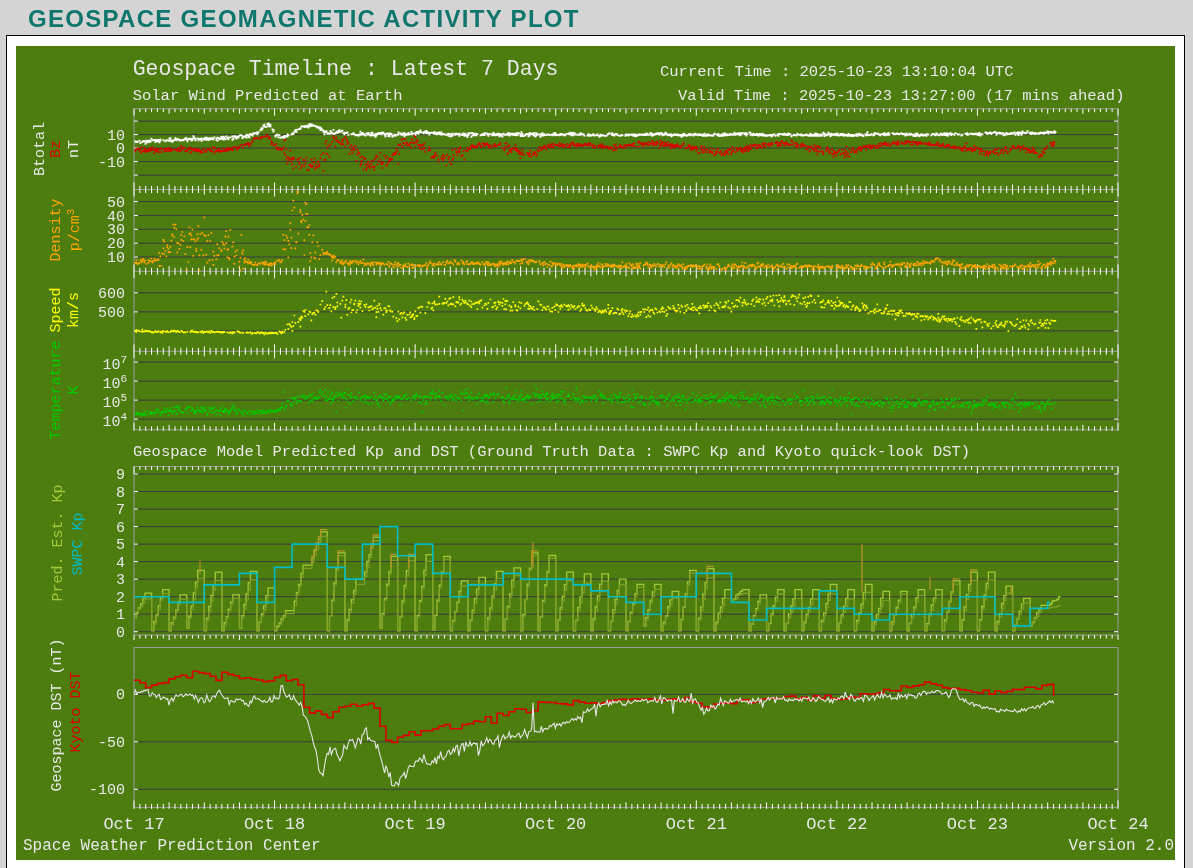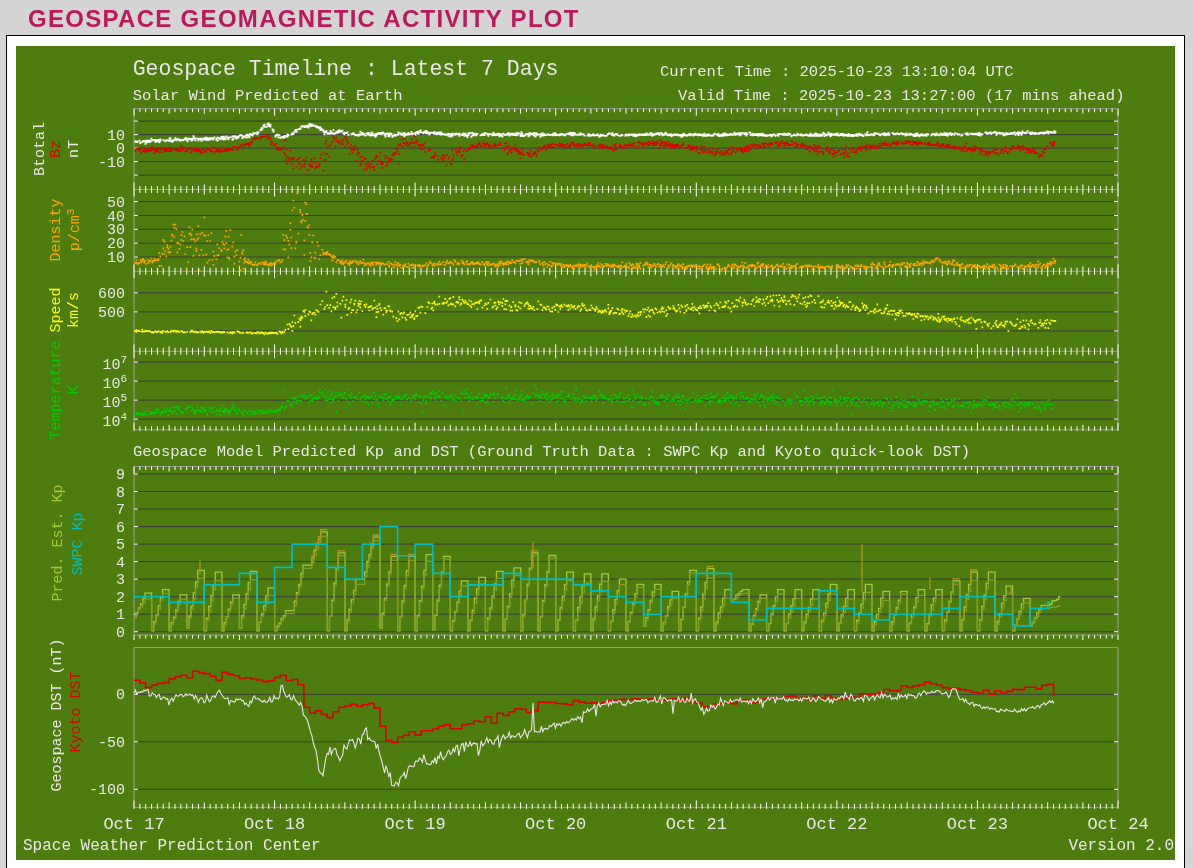--- a/index.html
+++ b/index.html
@@ -1,14 +1,14 @@
 <!DOCTYPE html>
 <html><head><meta charset="utf-8"><title>GEOSPACE GEOMAGNETIC ACTIVITY PLOT</title><style>
 html,body{margin:0;padding:0;background:#d4d4d4;width:1193px;height:868px;overflow:hidden;-webkit-font-smoothing:antialiased}
-#hdr{position:absolute;left:28px;top:5px;will-change:transform;font-family:"Liberation Sans",sans-serif;font-weight:bold;font-size:24px;color:#be185d;letter-spacing:1.3px}
+#hdr{position:absolute;left:28px;top:5px;will-change:transform;font-family:"Liberation Sans",sans-serif;font-weight:bold;font-size:24px;color:#0f766e;letter-spacing:1.3px}
 #box{position:absolute;left:6px;top:35px;width:1177px;height:834px;border:1px solid #000;background:#fff}
 #img{position:absolute;left:9px;top:10px;width:1159px;height:814px;background:#4d7c0f;will-change:transform;transform:translateZ(0)}
 </style></head><body>
 <div id="hdr">GEOSPACE GEOMAGNETIC ACTIVITY PLOT</div>
 <div id="box">
     <div id="img"><svg width="1159" height="814" viewBox="0 0 1159 814">
         <path d="M118.0 75.1H1102.0M118.0 88.6H1102.0M118.0 102.1H1102.0M118.0 115.6H1102.0M118.0 129.1H1102.0M118.0 155.6H1102.0M118.0 169.5H1102.0M118.0 183.3H1102.0M118.0 197.2H1102.0M118.0 211.0H1102.0M118.0 246.8H1102.0M118.0 265.9H1102.0M118.0 284.9H1102.0M118.0 316.1H1102.0M118.0 335.1H1102.0M118.0 354.1H1102.0M118.0 373.1H1102.0M118.0 585.7H1102.0M118.0 568.2H1102.0M118.0 550.7H1102.0M118.0 533.1H1102.0M118.0 515.6H1102.0M118.0 498.1H1102.0M118.0 480.6H1102.0M118.0 463.1H1102.0M118.0 445.5H1102.0M118.0 428.0H1102.0M118.0 648.3H1102.0M118.0 695.8H1102.0M118.0 743.3H1102.0" stroke="#3c3c3c" stroke-width="1" fill="none"></path>
         <path d="M118.0 62.7H1102.0M118.0 143.5H1102.0M118.0 225.3H1102.0M118.0 305.3H1102.0M118.0 383.8H1102.0M118.0 420.5H1102.0M118.0 589.0H1102.0M118.0 601.5H1102.0M118.0 761.4H1102.0M118.0 62.7V383.8M118.0 420.5V589.0M118.0 601.5V761.4M1102.0 62.7V383.8M1102.0 420.5V589.0M1102.0 601.5V761.4" stroke="#9a9a9a" stroke-width="1" fill="none"></path>
         <path d="M118.00 62.7v7.0M118.00 136.5v14.0M118.00 218.3v14.0M118.00 298.3v14.0M118.00 376.8v8.0M118.00 420.5v7.0M118.00 589.0v5.0M118.00 754.4v8.5M123.86 62.7v3.5M123.86 140.0v7.0M123.86 221.8v7.0M123.86 301.8v7.0M123.86 380.3v4.5M123.86 420.5v3.5M123.86 589.0v3.5M123.86 757.9v5.0M129.71 62.7v3.5M129.71 140.0v7.0M129.71 221.8v7.0M129.71 301.8v7.0M129.71 380.3v4.5M129.71 420.5v3.5M129.71 589.0v3.5M129.71 757.9v5.0M135.57 62.7v3.5M135.57 140.0v7.0M135.57 221.8v7.0M135.57 301.8v7.0M135.57 380.3v4.5M135.57 420.5v3.5M135.57 589.0v3.5M135.57 757.9v5.0M141.43 62.7v3.5M141.43 140.0v7.0M141.43 221.8v7.0M141.43 301.8v7.0M141.43 380.3v4.5M141.43 420.5v3.5M141.43 589.0v3.5M141.43 757.9v5.0M147.29 62.7v3.5M147.29 140.0v7.0M147.29 221.8v7.0M147.29 301.8v7.0M147.29 380.3v4.5M147.29 420.5v3.5M147.29 589.0v3.5M147.29 757.9v5.0M153.14 62.7v5.0M153.14 138.5v10.0M153.14 220.3v10.0M153.14 300.3v10.0M153.14 378.8v6.0M153.14 420.5v5.0M153.14 589.0v5.0M153.14 756.4v6.5M159.00 62.7v3.5M159.00 140.0v7.0M159.00 221.8v7.0M159.00 301.8v7.0M159.00 380.3v4.5M159.00 420.5v3.5M159.00 589.0v3.5M159.00 757.9v5.0M164.86 62.7v3.5M164.86 140.0v7.0M164.86 221.8v7.0M164.86 301.8v7.0M164.86 380.3v4.5M164.86 420.5v3.5M164.86 589.0v3.5M164.86 757.9v5.0M170.71 62.7v3.5M170.71 140.0v7.0M170.71 221.8v7.0M170.71 301.8v7.0M170.71 380.3v4.5M170.71 420.5v3.5M170.71 589.0v3.5M170.71 757.9v5.0M176.57 62.7v3.5M176.57 140.0v7.0M176.57 221.8v7.0M176.57 301.8v7.0M176.57 380.3v4.5M176.57 420.5v3.5M176.57 589.0v3.5M176.57 757.9v5.0M182.43 62.7v3.5M182.43 140.0v7.0M182.43 221.8v7.0M182.43 301.8v7.0M182.43 380.3v4.5M182.43 420.5v3.5M182.43 589.0v3.5M182.43 757.9v5.0M188.29 62.7v5.0M188.29 138.5v10.0M188.29 220.3v10.0M188.29 300.3v10.0M188.29 378.8v6.0M188.29 420.5v5.0M188.29 589.0v5.0M188.29 756.4v6.5M194.14 62.7v3.5M194.14 140.0v7.0M194.14 221.8v7.0M194.14 301.8v7.0M194.14 380.3v4.5M194.14 420.5v3.5M194.14 589.0v3.5M194.14 757.9v5.0M200.00 62.7v3.5M200.00 140.0v7.0M200.00 221.8v7.0M200.00 301.8v7.0M200.00 380.3v4.5M200.00 420.5v3.5M200.00 589.0v3.5M200.00 757.9v5.0M205.86 62.7v3.5M205.86 140.0v7.0M205.86 221.8v7.0M205.86 301.8v7.0M205.86 380.3v4.5M205.86 420.5v3.5M205.86 589.0v3.5M205.86 757.9v5.0M211.71 62.7v3.5M211.71 140.0v7.0M211.71 221.8v7.0M211.71 301.8v7.0M211.71 380.3v4.5M211.71 420.5v3.5M211.71 589.0v3.5M211.71 757.9v5.0M217.57 62.7v3.5M217.57 140.0v7.0M217.57 221.8v7.0M217.57 301.8v7.0M217.57 380.3v4.5M217.57 420.5v3.5M217.57 589.0v3.5M217.57 757.9v5.0M223.43 62.7v5.0M223.43 138.5v10.0M223.43 220.3v10.0M223.43 300.3v10.0M223.43 378.8v6.0M223.43 420.5v5.0M223.43 589.0v5.0M223.43 756.4v6.5M229.29 62.7v3.5M229.29 140.0v7.0M229.29 221.8v7.0M229.29 301.8v7.0M229.29 380.3v4.5M229.29 420.5v3.5M229.29 589.0v3.5M229.29 757.9v5.0M235.14 62.7v3.5M235.14 140.0v7.0M235.14 221.8v7.0M235.14 301.8v7.0M235.14 380.3v4.5M235.14 420.5v3.5M235.14 589.0v3.5M235.14 757.9v5.0M241.00 62.7v3.5M241.00 140.0v7.0M241.00 221.8v7.0M241.00 301.8v7.0M241.00 380.3v4.5M241.00 420.5v3.5M241.00 589.0v3.5M241.00 757.9v5.0M246.86 62.7v3.5M246.86 140.0v7.0M246.86 221.8v7.0M246.86 301.8v7.0M246.86 380.3v4.5M246.86 420.5v3.5M246.86 589.0v3.5M246.86 757.9v5.0M252.71 62.7v3.5M252.71 140.0v7.0M252.71 221.8v7.0M252.71 301.8v7.0M252.71 380.3v4.5M252.71 420.5v3.5M252.71 589.0v3.5M252.71 757.9v5.0M258.57 62.7v7.0M258.57 136.5v14.0M258.57 218.3v14.0M258.57 298.3v14.0M258.57 376.8v8.0M258.57 420.5v7.0M258.57 589.0v5.0M258.57 754.4v8.5M264.43 62.7v3.5M264.43 140.0v7.0M264.43 221.8v7.0M264.43 301.8v7.0M264.43 380.3v4.5M264.43 420.5v3.5M264.43 589.0v3.5M264.43 757.9v5.0M270.29 62.7v3.5M270.29 140.0v7.0M270.29 221.8v7.0M270.29 301.8v7.0M270.29 380.3v4.5M270.29 420.5v3.5M270.29 589.0v3.5M270.29 757.9v5.0M276.14 62.7v3.5M276.14 140.0v7.0M276.14 221.8v7.0M276.14 301.8v7.0M276.14 380.3v4.5M276.14 420.5v3.5M276.14 589.0v3.5M276.14 757.9v5.0M282.00 62.7v3.5M282.00 140.0v7.0M282.00 221.8v7.0M282.00 301.8v7.0M282.00 380.3v4.5M282.00 420.5v3.5M282.00 589.0v3.5M282.00 757.9v5.0M287.86 62.7v3.5M287.86 140.0v7.0M287.86 221.8v7.0M287.86 301.8v7.0M287.86 380.3v4.5M287.86 420.5v3.5M287.86 589.0v3.5M287.86 757.9v5.0M293.71 62.7v5.0M293.71 138.5v10.0M293.71 220.3v10.0M293.71 300.3v10.0M293.71 378.8v6.0M293.71 420.5v5.0M293.71 589.0v5.0M293.71 756.4v6.5M299.57 62.7v3.5M299.57 140.0v7.0M299.57 221.8v7.0M299.57 301.8v7.0M299.57 380.3v4.5M299.57 420.5v3.5M299.57 589.0v3.5M299.57 757.9v5.0M305.43 62.7v3.5M305.43 140.0v7.0M305.43 221.8v7.0M305.43 301.8v7.0M305.43 380.3v4.5M305.43 420.5v3.5M305.43 589.0v3.5M305.43 757.9v5.0M311.29 62.7v3.5M311.29 140.0v7.0M311.29 221.8v7.0M311.29 301.8v7.0M311.29 380.3v4.5M311.29 420.5v3.5M311.29 589.0v3.5M311.29 757.9v5.0M317.14 62.7v3.5M317.14 140.0v7.0M317.14 221.8v7.0M317.14 301.8v7.0M317.14 380.3v4.5M317.14 420.5v3.5M317.14 589.0v3.5M317.14 757.9v5.0M323.00 62.7v3.5M323.00 140.0v7.0M323.00 221.8v7.0M323.00 301.8v7.0M323.00 380.3v4.5M323.00 420.5v3.5M323.00 589.0v3.5M323.00 757.9v5.0M328.86 62.7v5.0M328.86 138.5v10.0M328.86 220.3v10.0M328.86 300.3v10.0M328.86 378.8v6.0M328.86 420.5v5.0M328.86 589.0v5.0M328.86 756.4v6.5M334.71 62.7v3.5M334.71 140.0v7.0M334.71 221.8v7.0M334.71 301.8v7.0M334.71 380.3v4.5M334.71 420.5v3.5M334.71 589.0v3.5M334.71 757.9v5.0M340.57 62.7v3.5M340.57 140.0v7.0M340.57 221.8v7.0M340.57 301.8v7.0M340.57 380.3v4.5M340.57 420.5v3.5M340.57 589.0v3.5M340.57 757.9v5.0M346.43 62.7v3.5M346.43 140.0v7.0M346.43 221.8v7.0M346.43 301.8v7.0M346.43 380.3v4.5M346.43 420.5v3.5M346.43 589.0v3.5M346.43 757.9v5.0M352.29 62.7v3.5M352.29 140.0v7.0M352.29 221.8v7.0M352.29 301.8v7.0M352.29 380.3v4.5M352.29 420.5v3.5M352.29 589.0v3.5M352.29 757.9v5.0M358.14 62.7v3.5M358.14 140.0v7.0M358.14 221.8v7.0M358.14 301.8v7.0M358.14 380.3v4.5M358.14 420.5v3.5M358.14 589.0v3.5M358.14 757.9v5.0M364.00 62.7v5.0M364.00 138.5v10.0M364.00 220.3v10.0M364.00 300.3v10.0M364.00 378.8v6.0M364.00 420.5v5.0M364.00 589.0v5.0M364.00 756.4v6.5M369.86 62.7v3.5M369.86 140.0v7.0M369.86 221.8v7.0M369.86 301.8v7.0M369.86 380.3v4.5M369.86 420.5v3.5M369.86 589.0v3.5M369.86 757.9v5.0M375.71 62.7v3.5M375.71 140.0v7.0M375.71 221.8v7.0M375.71 301.8v7.0M375.71 380.3v4.5M375.71 420.5v3.5M375.71 589.0v3.5M375.71 757.9v5.0M381.57 62.7v3.5M381.57 140.0v7.0M381.57 221.8v7.0M381.57 301.8v7.0M381.57 380.3v4.5M381.57 420.5v3.5M381.57 589.0v3.5M381.57 757.9v5.0M387.43 62.7v3.5M387.43 140.0v7.0M387.43 221.8v7.0M387.43 301.8v7.0M387.43 380.3v4.5M387.43 420.5v3.5M387.43 589.0v3.5M387.43 757.9v5.0M393.29 62.7v3.5M393.29 140.0v7.0M393.29 221.8v7.0M393.29 301.8v7.0M393.29 380.3v4.5M393.29 420.5v3.5M393.29 589.0v3.5M393.29 757.9v5.0M399.14 62.7v7.0M399.14 136.5v14.0M399.14 218.3v14.0M399.14 298.3v14.0M399.14 376.8v8.0M399.14 420.5v7.0M399.14 589.0v5.0M399.14 754.4v8.5M405.00 62.7v3.5M405.00 140.0v7.0M405.00 221.8v7.0M405.00 301.8v7.0M405.00 380.3v4.5M405.00 420.5v3.5M405.00 589.0v3.5M405.00 757.9v5.0M410.86 62.7v3.5M410.86 140.0v7.0M410.86 221.8v7.0M410.86 301.8v7.0M410.86 380.3v4.5M410.86 420.5v3.5M410.86 589.0v3.5M410.86 757.9v5.0M416.71 62.7v3.5M416.71 140.0v7.0M416.71 221.8v7.0M416.71 301.8v7.0M416.71 380.3v4.5M416.71 420.5v3.5M416.71 589.0v3.5M416.71 757.9v5.0M422.57 62.7v3.5M422.57 140.0v7.0M422.57 221.8v7.0M422.57 301.8v7.0M422.57 380.3v4.5M422.57 420.5v3.5M422.57 589.0v3.5M422.57 757.9v5.0M428.43 62.7v3.5M428.43 140.0v7.0M428.43 221.8v7.0M428.43 301.8v7.0M428.43 380.3v4.5M428.43 420.5v3.5M428.43 589.0v3.5M428.43 757.9v5.0M434.29 62.7v5.0M434.29 138.5v10.0M434.29 220.3v10.0M434.29 300.3v10.0M434.29 378.8v6.0M434.29 420.5v5.0M434.29 589.0v5.0M434.29 756.4v6.5M440.14 62.7v3.5M440.14 140.0v7.0M440.14 221.8v7.0M440.14 301.8v7.0M440.14 380.3v4.5M440.14 420.5v3.5M440.14 589.0v3.5M440.14 757.9v5.0M446.00 62.7v3.5M446.00 140.0v7.0M446.00 221.8v7.0M446.00 301.8v7.0M446.00 380.3v4.5M446.00 420.5v3.5M446.00 589.0v3.5M446.00 757.9v5.0M451.86 62.7v3.5M451.86 140.0v7.0M451.86 221.8v7.0M451.86 301.8v7.0M451.86 380.3v4.5M451.86 420.5v3.5M451.86 589.0v3.5M451.86 757.9v5.0M457.71 62.7v3.5M457.71 140.0v7.0M457.71 221.8v7.0M457.71 301.8v7.0M457.71 380.3v4.5M457.71 420.5v3.5M457.71 589.0v3.5M457.71 757.9v5.0M463.57 62.7v3.5M463.57 140.0v7.0M463.57 221.8v7.0M463.57 301.8v7.0M463.57 380.3v4.5M463.57 420.5v3.5M463.57 589.0v3.5M463.57 757.9v5.0M469.43 62.7v5.0M469.43 138.5v10.0M469.43 220.3v10.0M469.43 300.3v10.0M469.43 378.8v6.0M469.43 420.5v5.0M469.43 589.0v5.0M469.43 756.4v6.5M475.29 62.7v3.5M475.29 140.0v7.0M475.29 221.8v7.0M475.29 301.8v7.0M475.29 380.3v4.5M475.29 420.5v3.5M475.29 589.0v3.5M475.29 757.9v5.0M481.14 62.7v3.5M481.14 140.0v7.0M481.14 221.8v7.0M481.14 301.8v7.0M481.14 380.3v4.5M481.14 420.5v3.5M481.14 589.0v3.5M481.14 757.9v5.0M487.00 62.7v3.5M487.00 140.0v7.0M487.00 221.8v7.0M487.00 301.8v7.0M487.00 380.3v4.5M487.00 420.5v3.5M487.00 589.0v3.5M487.00 757.9v5.0M492.86 62.7v3.5M492.86 140.0v7.0M492.86 221.8v7.0M492.86 301.8v7.0M492.86 380.3v4.5M492.86 420.5v3.5M492.86 589.0v3.5M492.86 757.9v5.0M498.71 62.7v3.5M498.71 140.0v7.0M498.71 221.8v7.0M498.71 301.8v7.0M498.71 380.3v4.5M498.71 420.5v3.5M498.71 589.0v3.5M498.71 757.9v5.0M504.57 62.7v5.0M504.57 138.5v10.0M504.57 220.3v10.0M504.57 300.3v10.0M504.57 378.8v6.0M504.57 420.5v5.0M504.57 589.0v5.0M504.57 756.4v6.5M510.43 62.7v3.5M510.43 140.0v7.0M510.43 221.8v7.0M510.43 301.8v7.0M510.43 380.3v4.5M510.43 420.5v3.5M510.43 589.0v3.5M510.43 757.9v5.0M516.29 62.7v3.5M516.29 140.0v7.0M516.29 221.8v7.0M516.29 301.8v7.0M516.29 380.3v4.5M516.29 420.5v3.5M516.29 589.0v3.5M516.29 757.9v5.0M522.14 62.7v3.5M522.14 140.0v7.0M522.14 221.8v7.0M522.14 301.8v7.0M522.14 380.3v4.5M522.14 420.5v3.5M522.14 589.0v3.5M522.14 757.9v5.0M528.00 62.7v3.5M528.00 140.0v7.0M528.00 221.8v7.0M528.00 301.8v7.0M528.00 380.3v4.5M528.00 420.5v3.5M528.00 589.0v3.5M528.00 757.9v5.0M533.86 62.7v3.5M533.86 140.0v7.0M533.86 221.8v7.0M533.86 301.8v7.0M533.86 380.3v4.5M533.86 420.5v3.5M533.86 589.0v3.5M533.86 757.9v5.0M539.71 62.7v7.0M539.71 136.5v14.0M539.71 218.3v14.0M539.71 298.3v14.0M539.71 376.8v8.0M539.71 420.5v7.0M539.71 589.0v5.0M539.71 754.4v8.5M545.57 62.7v3.5M545.57 140.0v7.0M545.57 221.8v7.0M545.57 301.8v7.0M545.57 380.3v4.5M545.57 420.5v3.5M545.57 589.0v3.5M545.57 757.9v5.0M551.43 62.7v3.5M551.43 140.0v7.0M551.43 221.8v7.0M551.43 301.8v7.0M551.43 380.3v4.5M551.43 420.5v3.5M551.43 589.0v3.5M551.43 757.9v5.0M557.29 62.7v3.5M557.29 140.0v7.0M557.29 221.8v7.0M557.29 301.8v7.0M557.29 380.3v4.5M557.29 420.5v3.5M557.29 589.0v3.5M557.29 757.9v5.0M563.14 62.7v3.5M563.14 140.0v7.0M563.14 221.8v7.0M563.14 301.8v7.0M563.14 380.3v4.5M563.14 420.5v3.5M563.14 589.0v3.5M563.14 757.9v5.0M569.00 62.7v3.5M569.00 140.0v7.0M569.00 221.8v7.0M569.00 301.8v7.0M569.00 380.3v4.5M569.00 420.5v3.5M569.00 589.0v3.5M569.00 757.9v5.0M574.86 62.7v5.0M574.86 138.5v10.0M574.86 220.3v10.0M574.86 300.3v10.0M574.86 378.8v6.0M574.86 420.5v5.0M574.86 589.0v5.0M574.86 756.4v6.5M580.71 62.7v3.5M580.71 140.0v7.0M580.71 221.8v7.0M580.71 301.8v7.0M580.71 380.3v4.5M580.71 420.5v3.5M580.71 589.0v3.5M580.71 757.9v5.0M586.57 62.7v3.5M586.57 140.0v7.0M586.57 221.8v7.0M586.57 301.8v7.0M586.57 380.3v4.5M586.57 420.5v3.5M586.57 589.0v3.5M586.57 757.9v5.0M592.43 62.7v3.5M592.43 140.0v7.0M592.43 221.8v7.0M592.43 301.8v7.0M592.43 380.3v4.5M592.43 420.5v3.5M592.43 589.0v3.5M592.43 757.9v5.0M598.29 62.7v3.5M598.29 140.0v7.0M598.29 221.8v7.0M598.29 301.8v7.0M598.29 380.3v4.5M598.29 420.5v3.5M598.29 589.0v3.5M598.29 757.9v5.0M604.14 62.7v3.5M604.14 140.0v7.0M604.14 221.8v7.0M604.14 301.8v7.0M604.14 380.3v4.5M604.14 420.5v3.5M604.14 589.0v3.5M604.14 757.9v5.0M610.00 62.7v5.0M610.00 138.5v10.0M610.00 220.3v10.0M610.00 300.3v10.0M610.00 378.8v6.0M610.00 420.5v5.0M610.00 589.0v5.0M610.00 756.4v6.5M615.86 62.7v3.5M615.86 140.0v7.0M615.86 221.8v7.0M615.86 301.8v7.0M615.86 380.3v4.5M615.86 420.5v3.5M615.86 589.0v3.5M615.86 757.9v5.0M621.71 62.7v3.5M621.71 140.0v7.0M621.71 221.8v7.0M621.71 301.8v7.0M621.71 380.3v4.5M621.71 420.5v3.5M621.71 589.0v3.5M621.71 757.9v5.0M627.57 62.7v3.5M627.57 140.0v7.0M627.57 221.8v7.0M627.57 301.8v7.0M627.57 380.3v4.5M627.57 420.5v3.5M627.57 589.0v3.5M627.57 757.9v5.0M633.43 62.7v3.5M633.43 140.0v7.0M633.43 221.8v7.0M633.43 301.8v7.0M633.43 380.3v4.5M633.43 420.5v3.5M633.43 589.0v3.5M633.43 757.9v5.0M639.29 62.7v3.5M639.29 140.0v7.0M639.29 221.8v7.0M639.29 301.8v7.0M639.29 380.3v4.5M639.29 420.5v3.5M639.29 589.0v3.5M639.29 757.9v5.0M645.14 62.7v5.0M645.14 138.5v10.0M645.14 220.3v10.0M645.14 300.3v10.0M645.14 378.8v6.0M645.14 420.5v5.0M645.14 589.0v5.0M645.14 756.4v6.5M651.00 62.7v3.5M651.00 140.0v7.0M651.00 221.8v7.0M651.00 301.8v7.0M651.00 380.3v4.5M651.00 420.5v3.5M651.00 589.0v3.5M651.00 757.9v5.0M656.86 62.7v3.5M656.86 140.0v7.0M656.86 221.8v7.0M656.86 301.8v7.0M656.86 380.3v4.5M656.86 420.5v3.5M656.86 589.0v3.5M656.86 757.9v5.0M662.71 62.7v3.5M662.71 140.0v7.0M662.71 221.8v7.0M662.71 301.8v7.0M662.71 380.3v4.5M662.71 420.5v3.5M662.71 589.0v3.5M662.71 757.9v5.0M668.57 62.7v3.5M668.57 140.0v7.0M668.57 221.8v7.0M668.57 301.8v7.0M668.57 380.3v4.5M668.57 420.5v3.5M668.57 589.0v3.5M668.57 757.9v5.0M674.43 62.7v3.5M674.43 140.0v7.0M674.43 221.8v7.0M674.43 301.8v7.0M674.43 380.3v4.5M674.43 420.5v3.5M674.43 589.0v3.5M674.43 757.9v5.0M680.29 62.7v7.0M680.29 136.5v14.0M680.29 218.3v14.0M680.29 298.3v14.0M680.29 376.8v8.0M680.29 420.5v7.0M680.29 589.0v5.0M680.29 754.4v8.5M686.14 62.7v3.5M686.14 140.0v7.0M686.14 221.8v7.0M686.14 301.8v7.0M686.14 380.3v4.5M686.14 420.5v3.5M686.14 589.0v3.5M686.14 757.9v5.0M692.00 62.7v3.5M692.00 140.0v7.0M692.00 221.8v7.0M692.00 301.8v7.0M692.00 380.3v4.5M692.00 420.5v3.5M692.00 589.0v3.5M692.00 757.9v5.0M697.86 62.7v3.5M697.86 140.0v7.0M697.86 221.8v7.0M697.86 301.8v7.0M697.86 380.3v4.5M697.86 420.5v3.5M697.86 589.0v3.5M697.86 757.9v5.0M703.71 62.7v3.5M703.71 140.0v7.0M703.71 221.8v7.0M703.71 301.8v7.0M703.71 380.3v4.5M703.71 420.5v3.5M703.71 589.0v3.5M703.71 757.9v5.0M709.57 62.7v3.5M709.57 140.0v7.0M709.57 221.8v7.0M709.57 301.8v7.0M709.57 380.3v4.5M709.57 420.5v3.5M709.57 589.0v3.5M709.57 757.9v5.0M715.43 62.7v5.0M715.43 138.5v10.0M715.43 220.3v10.0M715.43 300.3v10.0M715.43 378.8v6.0M715.43 420.5v5.0M715.43 589.0v5.0M715.43 756.4v6.5M721.29 62.7v3.5M721.29 140.0v7.0M721.29 221.8v7.0M721.29 301.8v7.0M721.29 380.3v4.5M721.29 420.5v3.5M721.29 589.0v3.5M721.29 757.9v5.0M727.14 62.7v3.5M727.14 140.0v7.0M727.14 221.8v7.0M727.14 301.8v7.0M727.14 380.3v4.5M727.14 420.5v3.5M727.14 589.0v3.5M727.14 757.9v5.0M733.00 62.7v3.5M733.00 140.0v7.0M733.00 221.8v7.0M733.00 301.8v7.0M733.00 380.3v4.5M733.00 420.5v3.5M733.00 589.0v3.5M733.00 757.9v5.0M738.86 62.7v3.5M738.86 140.0v7.0M738.86 221.8v7.0M738.86 301.8v7.0M738.86 380.3v4.5M738.86 420.5v3.5M738.86 589.0v3.5M738.86 757.9v5.0M744.71 62.7v3.5M744.71 140.0v7.0M744.71 221.8v7.0M744.71 301.8v7.0M744.71 380.3v4.5M744.71 420.5v3.5M744.71 589.0v3.5M744.71 757.9v5.0M750.57 62.7v5.0M750.57 138.5v10.0M750.57 220.3v10.0M750.57 300.3v10.0M750.57 378.8v6.0M750.57 420.5v5.0M750.57 589.0v5.0M750.57 756.4v6.5M756.43 62.7v3.5M756.43 140.0v7.0M756.43 221.8v7.0M756.43 301.8v7.0M756.43 380.3v4.5M756.43 420.5v3.5M756.43 589.0v3.5M756.43 757.9v5.0M762.29 62.7v3.5M762.29 140.0v7.0M762.29 221.8v7.0M762.29 301.8v7.0M762.29 380.3v4.5M762.29 420.5v3.5M762.29 589.0v3.5M762.29 757.9v5.0M768.14 62.7v3.5M768.14 140.0v7.0M768.14 221.8v7.0M768.14 301.8v7.0M768.14 380.3v4.5M768.14 420.5v3.5M768.14 589.0v3.5M768.14 757.9v5.0M774.00 62.7v3.5M774.00 140.0v7.0M774.00 221.8v7.0M774.00 301.8v7.0M774.00 380.3v4.5M774.00 420.5v3.5M774.00 589.0v3.5M774.00 757.9v5.0M779.86 62.7v3.5M779.86 140.0v7.0M779.86 221.8v7.0M779.86 301.8v7.0M779.86 380.3v4.5M779.86 420.5v3.5M779.86 589.0v3.5M779.86 757.9v5.0M785.71 62.7v5.0M785.71 138.5v10.0M785.71 220.3v10.0M785.71 300.3v10.0M785.71 378.8v6.0M785.71 420.5v5.0M785.71 589.0v5.0M785.71 756.4v6.5M791.57 62.7v3.5M791.57 140.0v7.0M791.57 221.8v7.0M791.57 301.8v7.0M791.57 380.3v4.5M791.57 420.5v3.5M791.57 589.0v3.5M791.57 757.9v5.0M797.43 62.7v3.5M797.43 140.0v7.0M797.43 221.8v7.0M797.43 301.8v7.0M797.43 380.3v4.5M797.43 420.5v3.5M797.43 589.0v3.5M797.43 757.9v5.0M803.29 62.7v3.5M803.29 140.0v7.0M803.29 221.8v7.0M803.29 301.8v7.0M803.29 380.3v4.5M803.29 420.5v3.5M803.29 589.0v3.5M803.29 757.9v5.0M809.14 62.7v3.5M809.14 140.0v7.0M809.14 221.8v7.0M809.14 301.8v7.0M809.14 380.3v4.5M809.14 420.5v3.5M809.14 589.0v3.5M809.14 757.9v5.0M815.00 62.7v3.5M815.00 140.0v7.0M815.00 221.8v7.0M815.00 301.8v7.0M815.00 380.3v4.5M815.00 420.5v3.5M815.00 589.0v3.5M815.00 757.9v5.0M820.86 62.7v7.0M820.86 136.5v14.0M820.86 218.3v14.0M820.86 298.3v14.0M820.86 376.8v8.0M820.86 420.5v7.0M820.86 589.0v5.0M820.86 754.4v8.5M826.71 62.7v3.5M826.71 140.0v7.0M826.71 221.8v7.0M826.71 301.8v7.0M826.71 380.3v4.5M826.71 420.5v3.5M826.71 589.0v3.5M826.71 757.9v5.0M832.57 62.7v3.5M832.57 140.0v7.0M832.57 221.8v7.0M832.57 301.8v7.0M832.57 380.3v4.5M832.57 420.5v3.5M832.57 589.0v3.5M832.57 757.9v5.0M838.43 62.7v3.5M838.43 140.0v7.0M838.43 221.8v7.0M838.43 301.8v7.0M838.43 380.3v4.5M838.43 420.5v3.5M838.43 589.0v3.5M838.43 757.9v5.0M844.29 62.7v3.5M844.29 140.0v7.0M844.29 221.8v7.0M844.29 301.8v7.0M844.29 380.3v4.5M844.29 420.5v3.5M844.29 589.0v3.5M844.29 757.9v5.0M850.14 62.7v3.5M850.14 140.0v7.0M850.14 221.8v7.0M850.14 301.8v7.0M850.14 380.3v4.5M850.14 420.5v3.5M850.14 589.0v3.5M850.14 757.9v5.0M856.00 62.7v5.0M856.00 138.5v10.0M856.00 220.3v10.0M856.00 300.3v10.0M856.00 378.8v6.0M856.00 420.5v5.0M856.00 589.0v5.0M856.00 756.4v6.5M861.86 62.7v3.5M861.86 140.0v7.0M861.86 221.8v7.0M861.86 301.8v7.0M861.86 380.3v4.5M861.86 420.5v3.5M861.86 589.0v3.5M861.86 757.9v5.0M867.71 62.7v3.5M867.71 140.0v7.0M867.71 221.8v7.0M867.71 301.8v7.0M867.71 380.3v4.5M867.71 420.5v3.5M867.71 589.0v3.5M867.71 757.9v5.0M873.57 62.7v3.5M873.57 140.0v7.0M873.57 221.8v7.0M873.57 301.8v7.0M873.57 380.3v4.5M873.57 420.5v3.5M873.57 589.0v3.5M873.57 757.9v5.0M879.43 62.7v3.5M879.43 140.0v7.0M879.43 221.8v7.0M879.43 301.8v7.0M879.43 380.3v4.5M879.43 420.5v3.5M879.43 589.0v3.5M879.43 757.9v5.0M885.29 62.7v3.5M885.29 140.0v7.0M885.29 221.8v7.0M885.29 301.8v7.0M885.29 380.3v4.5M885.29 420.5v3.5M885.29 589.0v3.5M885.29 757.9v5.0M891.14 62.7v5.0M891.14 138.5v10.0M891.14 220.3v10.0M891.14 300.3v10.0M891.14 378.8v6.0M891.14 420.5v5.0M891.14 589.0v5.0M891.14 756.4v6.5M897.00 62.7v3.5M897.00 140.0v7.0M897.00 221.8v7.0M897.00 301.8v7.0M897.00 380.3v4.5M897.00 420.5v3.5M897.00 589.0v3.5M897.00 757.9v5.0M902.86 62.7v3.5M902.86 140.0v7.0M902.86 221.8v7.0M902.86 301.8v7.0M902.86 380.3v4.5M902.86 420.5v3.5M902.86 589.0v3.5M902.86 757.9v5.0M908.71 62.7v3.5M908.71 140.0v7.0M908.71 221.8v7.0M908.71 301.8v7.0M908.71 380.3v4.5M908.71 420.5v3.5M908.71 589.0v3.5M908.71 757.9v5.0M914.57 62.7v3.5M914.57 140.0v7.0M914.57 221.8v7.0M914.57 301.8v7.0M914.57 380.3v4.5M914.57 420.5v3.5M914.57 589.0v3.5M914.57 757.9v5.0M920.43 62.7v3.5M920.43 140.0v7.0M920.43 221.8v7.0M920.43 301.8v7.0M920.43 380.3v4.5M920.43 420.5v3.5M920.43 589.0v3.5M920.43 757.9v5.0M926.29 62.7v5.0M926.29 138.5v10.0M926.29 220.3v10.0M926.29 300.3v10.0M926.29 378.8v6.0M926.29 420.5v5.0M926.29 589.0v5.0M926.29 756.4v6.5M932.14 62.7v3.5M932.14 140.0v7.0M932.14 221.8v7.0M932.14 301.8v7.0M932.14 380.3v4.5M932.14 420.5v3.5M932.14 589.0v3.5M932.14 757.9v5.0M938.00 62.7v3.5M938.00 140.0v7.0M938.00 221.8v7.0M938.00 301.8v7.0M938.00 380.3v4.5M938.00 420.5v3.5M938.00 589.0v3.5M938.00 757.9v5.0M943.86 62.7v3.5M943.86 140.0v7.0M943.86 221.8v7.0M943.86 301.8v7.0M943.86 380.3v4.5M943.86 420.5v3.5M943.86 589.0v3.5M943.86 757.9v5.0M949.71 62.7v3.5M949.71 140.0v7.0M949.71 221.8v7.0M949.71 301.8v7.0M949.71 380.3v4.5M949.71 420.5v3.5M949.71 589.0v3.5M949.71 757.9v5.0M955.57 62.7v3.5M955.57 140.0v7.0M955.57 221.8v7.0M955.57 301.8v7.0M955.57 380.3v4.5M955.57 420.5v3.5M955.57 589.0v3.5M955.57 757.9v5.0M961.43 62.7v7.0M961.43 136.5v14.0M961.43 218.3v14.0M961.43 298.3v14.0M961.43 376.8v8.0M961.43 420.5v7.0M961.43 589.0v5.0M961.43 754.4v8.5M967.29 62.7v3.5M967.29 140.0v7.0M967.29 221.8v7.0M967.29 301.8v7.0M967.29 380.3v4.5M967.29 420.5v3.5M967.29 589.0v3.5M967.29 757.9v5.0M973.14 62.7v3.5M973.14 140.0v7.0M973.14 221.8v7.0M973.14 301.8v7.0M973.14 380.3v4.5M973.14 420.5v3.5M973.14 589.0v3.5M973.14 757.9v5.0M979.00 62.7v3.5M979.00 140.0v7.0M979.00 221.8v7.0M979.00 301.8v7.0M979.00 380.3v4.5M979.00 420.5v3.5M979.00 589.0v3.5M979.00 757.9v5.0M984.86 62.7v3.5M984.86 140.0v7.0M984.86 221.8v7.0M984.86 301.8v7.0M984.86 380.3v4.5M984.86 420.5v3.5M984.86 589.0v3.5M984.86 757.9v5.0M990.71 62.7v3.5M990.71 140.0v7.0M990.71 221.8v7.0M990.71 301.8v7.0M990.71 380.3v4.5M990.71 420.5v3.5M990.71 589.0v3.5M990.71 757.9v5.0M996.57 62.7v5.0M996.57 138.5v10.0M996.57 220.3v10.0M996.57 300.3v10.0M996.57 378.8v6.0M996.57 420.5v5.0M996.57 589.0v5.0M996.57 756.4v6.5M1002.43 62.7v3.5M1002.43 140.0v7.0M1002.43 221.8v7.0M1002.43 301.8v7.0M1002.43 380.3v4.5M1002.43 420.5v3.5M1002.43 589.0v3.5M1002.43 757.9v5.0M1008.29 62.7v3.5M1008.29 140.0v7.0M1008.29 221.8v7.0M1008.29 301.8v7.0M1008.29 380.3v4.5M1008.29 420.5v3.5M1008.29 589.0v3.5M1008.29 757.9v5.0M1014.14 62.7v3.5M1014.14 140.0v7.0M1014.14 221.8v7.0M1014.14 301.8v7.0M1014.14 380.3v4.5M1014.14 420.5v3.5M1014.14 589.0v3.5M1014.14 757.9v5.0M1020.00 62.7v3.5M1020.00 140.0v7.0M1020.00 221.8v7.0M1020.00 301.8v7.0M1020.00 380.3v4.5M1020.00 420.5v3.5M1020.00 589.0v3.5M1020.00 757.9v5.0M1025.86 62.7v3.5M1025.86 140.0v7.0M1025.86 221.8v7.0M1025.86 301.8v7.0M1025.86 380.3v4.5M1025.86 420.5v3.5M1025.86 589.0v3.5M1025.86 757.9v5.0M1031.71 62.7v5.0M1031.71 138.5v10.0M1031.71 220.3v10.0M1031.71 300.3v10.0M1031.71 378.8v6.0M1031.71 420.5v5.0M1031.71 589.0v5.0M1031.71 756.4v6.5M1037.57 62.7v3.5M1037.57 140.0v7.0M1037.57 221.8v7.0M1037.57 301.8v7.0M1037.57 380.3v4.5M1037.57 420.5v3.5M1037.57 589.0v3.5M1037.57 757.9v5.0M1043.43 62.7v3.5M1043.43 140.0v7.0M1043.43 221.8v7.0M1043.43 301.8v7.0M1043.43 380.3v4.5M1043.43 420.5v3.5M1043.43 589.0v3.5M1043.43 757.9v5.0M1049.29 62.7v3.5M1049.29 140.0v7.0M1049.29 221.8v7.0M1049.29 301.8v7.0M1049.29 380.3v4.5M1049.29 420.5v3.5M1049.29 589.0v3.5M1049.29 757.9v5.0M1055.14 62.7v3.5M1055.14 140.0v7.0M1055.14 221.8v7.0M1055.14 301.8v7.0M1055.14 380.3v4.5M1055.14 420.5v3.5M1055.14 589.0v3.5M1055.14 757.9v5.0M1061.00 62.7v3.5M1061.00 140.0v7.0M1061.00 221.8v7.0M1061.00 301.8v7.0M1061.00 380.3v4.5M1061.00 420.5v3.5M1061.00 589.0v3.5M1061.00 757.9v5.0M1066.86 62.7v5.0M1066.86 138.5v10.0M1066.86 220.3v10.0M1066.86 300.3v10.0M1066.86 378.8v6.0M1066.86 420.5v5.0M1066.86 589.0v5.0M1066.86 756.4v6.5M1072.71 62.7v3.5M1072.71 140.0v7.0M1072.71 221.8v7.0M1072.71 301.8v7.0M1072.71 380.3v4.5M1072.71 420.5v3.5M1072.71 589.0v3.5M1072.71 757.9v5.0M1078.57 62.7v3.5M1078.57 140.0v7.0M1078.57 221.8v7.0M1078.57 301.8v7.0M1078.57 380.3v4.5M1078.57 420.5v3.5M1078.57 589.0v3.5M1078.57 757.9v5.0M1084.43 62.7v3.5M1084.43 140.0v7.0M1084.43 221.8v7.0M1084.43 301.8v7.0M1084.43 380.3v4.5M1084.43 420.5v3.5M1084.43 589.0v3.5M1084.43 757.9v5.0M1090.29 62.7v3.5M1090.29 140.0v7.0M1090.29 221.8v7.0M1090.29 301.8v7.0M1090.29 380.3v4.5M1090.29 420.5v3.5M1090.29 589.0v3.5M1090.29 757.9v5.0M1096.14 62.7v3.5M1096.14 140.0v7.0M1096.14 221.8v7.0M1096.14 301.8v7.0M1096.14 380.3v4.5M1096.14 420.5v3.5M1096.14 589.0v3.5M1096.14 757.9v5.0M1102.00 62.7v7.0M1102.00 136.5v14.0M1102.00 218.3v14.0M1102.00 298.3v14.0M1102.00 376.8v8.0M1102.00 420.5v7.0M1102.00 589.0v5.0M1102.00 754.4v8.5" stroke="#ffffff" stroke-width="1" fill="none"></path>
         <path d="M118.0 75.10h4.0M1102.0 75.10h-4.0M118.0 88.60h4.0M1102.0 88.60h-4.0M118.0 102.10h4.0M1102.0 102.10h-4.0M118.0 115.60h4.0M1102.0 115.60h-4.0M118.0 129.10h4.0M1102.0 129.10h-4.0M118.0 155.60h4.0M1102.0 155.60h-4.0M118.0 169.46h4.0M1102.0 169.46h-4.0M118.0 183.32h4.0M1102.0 183.32h-4.0M118.0 197.18h4.0M1102.0 197.18h-4.0M118.0 211.04h4.0M1102.0 211.04h-4.0M118.0 246.85h4.0M1102.0 246.85h-4.0M118.0 265.90h4.0M1102.0 265.90h-4.0M118.0 284.95h4.0M1102.0 284.95h-4.0M118.0 316.10h4.0M1102.0 316.10h-4.0M118.0 335.10h4.0M1102.0 335.10h-4.0M118.0 354.10h4.0M1102.0 354.10h-4.0M118.0 373.10h4.0M1102.0 373.10h-4.0M118.0 585.70h4.0M1102.0 585.70h-4.0M118.0 568.18h4.0M1102.0 568.18h-4.0M118.0 550.66h4.0M1102.0 550.66h-4.0M118.0 533.14h4.0M1102.0 533.14h-4.0M118.0 515.62h4.0M1102.0 515.62h-4.0M118.0 498.10h4.0M1102.0 498.10h-4.0M118.0 480.58h4.0M1102.0 480.58h-4.0M118.0 463.06h4.0M1102.0 463.06h-4.0M118.0 445.54h4.0M1102.0 445.54h-4.0M118.0 428.02h4.0M1102.0 428.02h-4.0M118.0 648.30h4.0M1102.0 648.30h-4.0M118.0 695.80h4.0M1102.0 695.80h-4.0M118.0 743.30h4.0M1102.0 743.30h-4.0" stroke="#ffffff" stroke-width="1" fill="none"></path>

